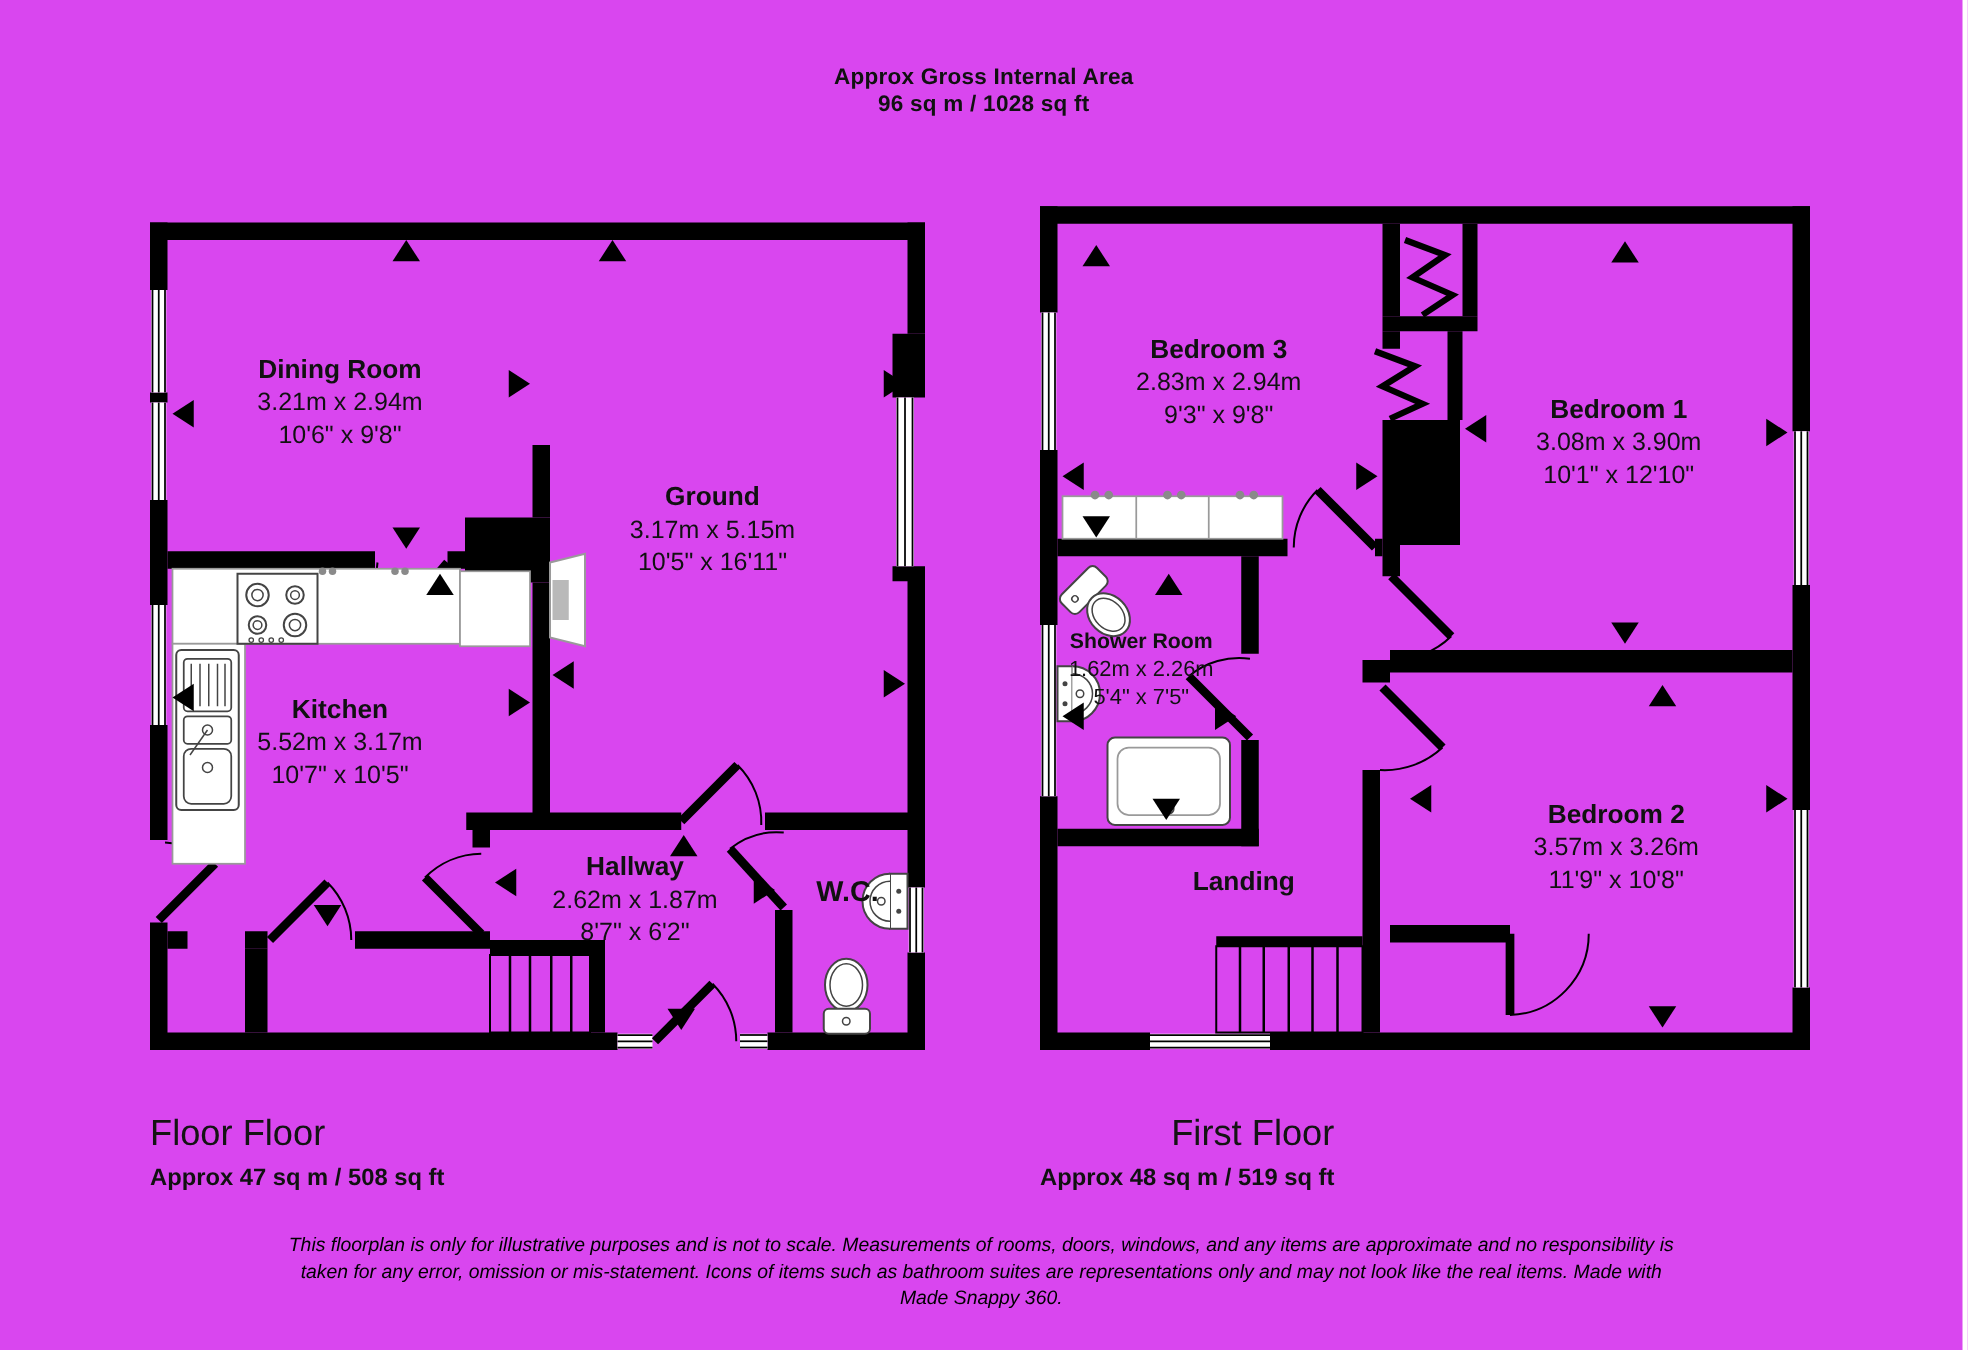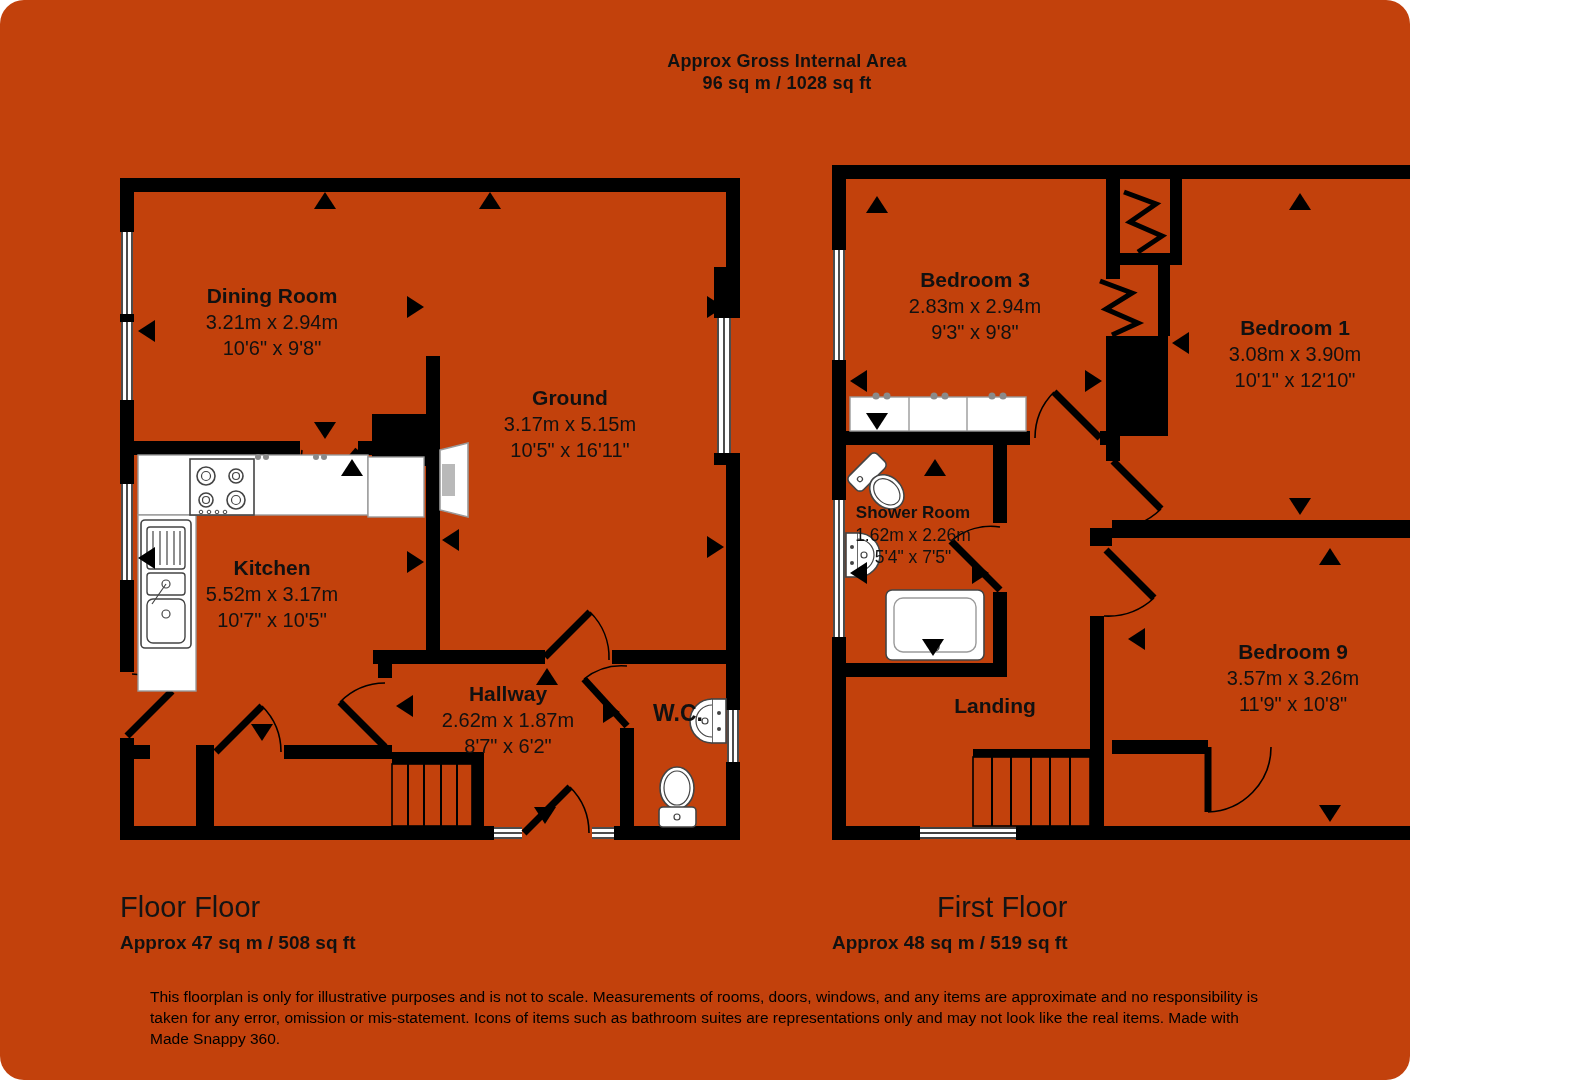--- a/index.html
+++ b/index.html
@@ -1,31 +1,31 @@
 <!DOCTYPE html>
 <html><head>
 <meta charset="utf-8">
 <style>
   html,body{margin:0;padding:0;background:#ffffff;}
-  .canvas{position:relative;width:1410px;height:1080px;background:#c2410c;overflow:hidden;
-          font-family:"Liberation Sans", sans-serif;color:#111;border-radius:24px;}
+  .canvas{position:relative;width:1570px;height:1080px;background:#d946ef;overflow:hidden;
+          font-family:"Liberation Sans", sans-serif;color:#111;}
   svg{position:absolute;left:0;top:0;}
   .title{position:absolute;left:0;top:50px;width:1574px;text-align:center;
          font-size:18px;font-weight:bold;line-height:22px;letter-spacing:.2px;}
   .room-label{position:absolute;text-align:center;transform:translateX(-50%);white-space:nowrap;}
   .rname{display:block;font-size:21px;font-weight:bold;line-height:26px;}
   .rdim{display:block;font-size:20px;line-height:26px;}
   .room-label.small .rname{font-size:17px;line-height:22px;}
   .room-label.small .rdim{font-size:17.5px;line-height:22px;}
   .room-label.solo{font-size:23px;font-weight:bold;}
   .floor-foot{position:absolute;}
   .floor-name{font-size:29px;font-weight:400;line-height:34px;color:#141414;}
   .floor-area{font-size:19px;font-weight:bold;margin-top:8px;}
   .disclaimer{position:absolute;left:50%;transform:translateX(-50%);top:986px;width:1110px;
-              text-align:left;font-size:15.5px;line-height:21px;color:#000;}
+              text-align:center;font-size:15.5px;line-height:21px;color:#000;font-style:italic;}
 </style>
 </head>
 <body>
 
 <div class="canvas">
 
 <svg width="1574" height="1080" viewBox="0 0 1574 1080">
 
   <g>
 
@@ -433,21 +433,21 @@
   <span class="rname">Bedroom 1</span>
   <span class="rdim">3.08m x 3.90m</span>
   <span class="rdim">10'1" x 12'10"</span>
 </div>
 <div class="room-label small" style="left:913px;top:502px;">
   <span class="rname">Shower Room</span>
   <span class="rdim">1.62m x 2.26m</span>
   <span class="rdim">5'4" x 7'5"</span>
 </div>
 <div class="room-label" style="left:1293px;top:639px;">
-  <span class="rname">Bedroom 9</span>
+  <span class="rname">Bedroom 2</span>
   <span class="rdim">3.57m x 3.26m</span>
   <span class="rdim">11'9" x 10'8"</span>
 </div>
 <div class="room-label" style="left:995px;top:693px;">
   <span class="rname">Landing</span>
 </div>
 
 <div class="floor-foot" style="left:120px;top:890px;">
   <div class="floor-name">Floor Floor</div>
   <div class="floor-area">Approx 47 sq m / 508 sq ft</div>

